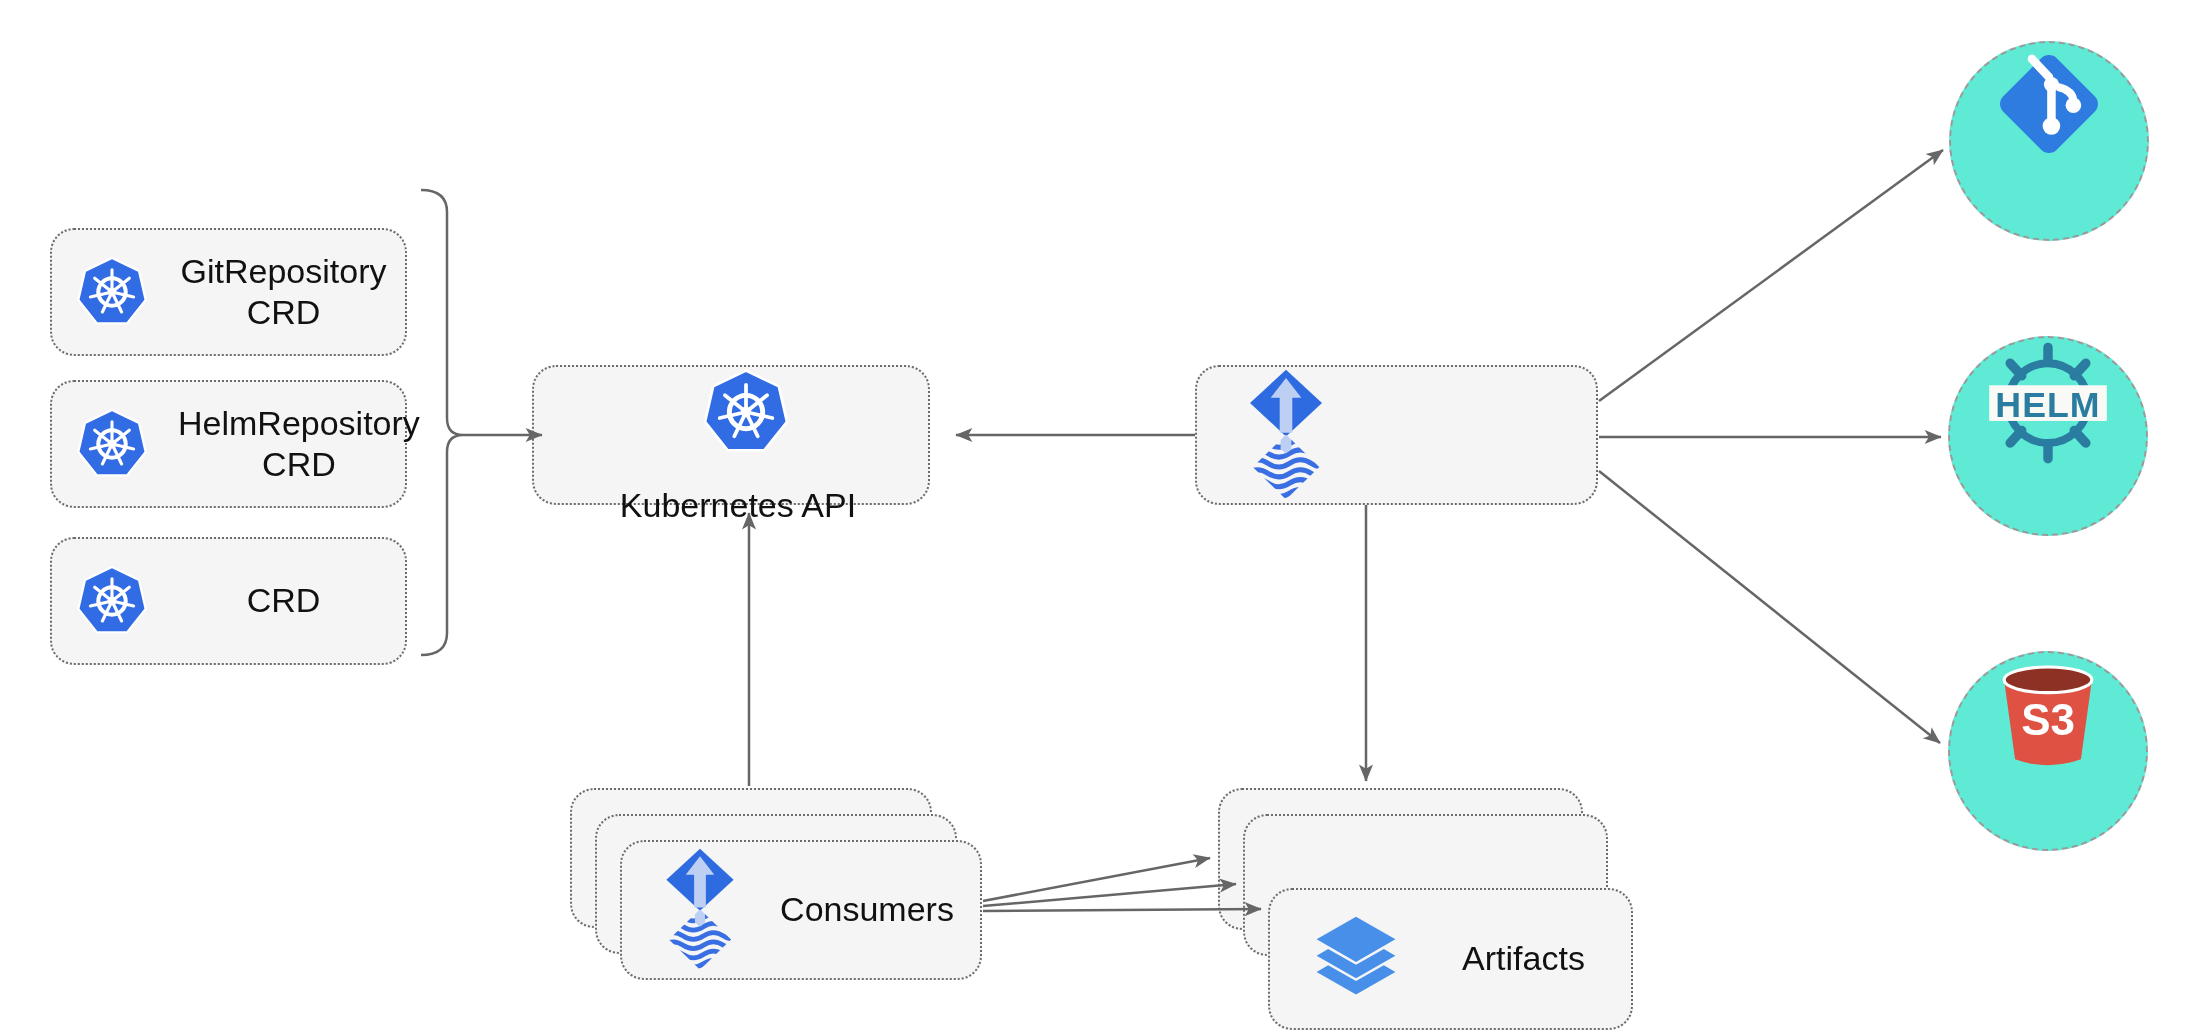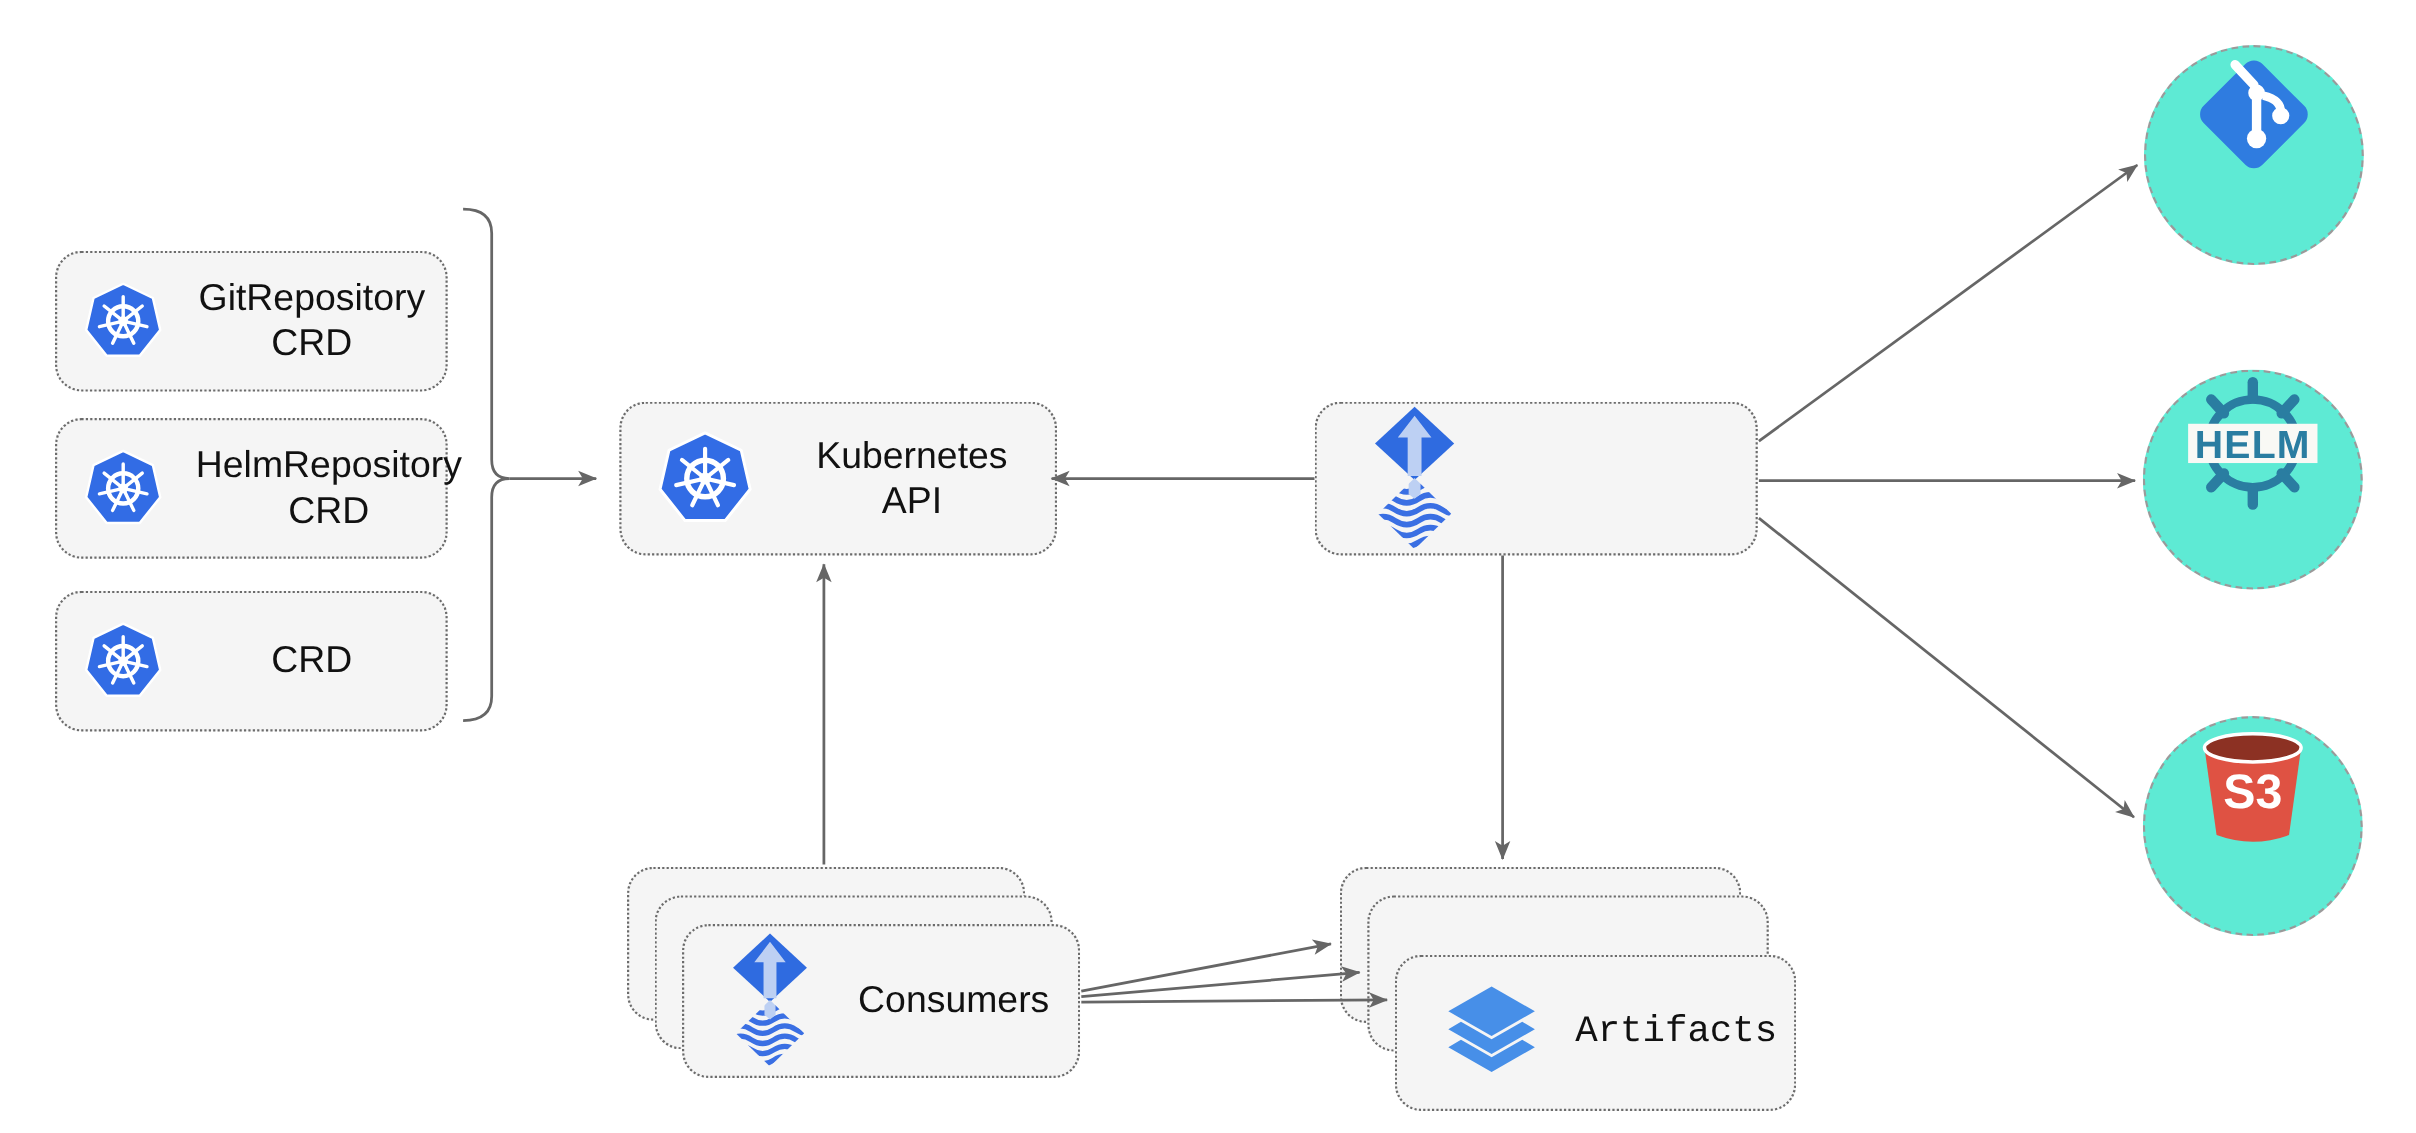--- a/index.html
+++ b/index.html
@@ -105,21 +105,21 @@
 
   <div class="box" style="left:50px;top:537px;width:357px;height:128px;padding-left:22px;">
     <svg class="icon" width="76" height="74" viewBox="0 0 100 100">
         <use href="#sym-k8s"></use>
       </svg>
     <div class="label grow">
       <div>CRD</div>
     </div>
   </div>
 
-  <div class="box" style="left:563px;top:365px;width:398px;height:140px;padding-left:30px;">
+  <div class="box" style="left:532px;top:365px;width:398px;height:140px;padding-left:30px;flex-direction:column;">
     <svg class="icon" width="92" height="90" viewBox="0 0 100 100">
         <use href="#sym-k8s"></use>
       </svg>
     <div class="label grow">Kubernetes API</div>
   </div>
 
   <div class="box" style="left:1195px;top:365px;width:403px;height:140px;padding-left:44px;">
     <svg class="icon" width="90" height="135" viewBox="0 0 100 150">
         <use href="#sym-flux"></use>
       </svg>
@@ -131,21 +131,21 @@
   <div class="stack-box" style="left:595px;top:814px;width:362px;height:140px;"></div>
   <div class="box" style="left:620px;top:840px;width:362px;height:140px;padding-left:36px;">
     <svg class="icon" width="84" height="126" viewBox="0 0 100 150">
         <use href="#sym-flux"></use>
       </svg>
     <div class="label grow">Consumers</div>
   </div>
 
   <div class="stack-box" style="left:1218px;top:788px;width:365px;height:142px;"></div>
   <div class="stack-box" style="left:1243px;top:814px;width:365px;height:142px;"></div>
-  <div class="box" style="left:1268px;top:868px;width:365px;height:142px;padding-left:38px;font-family:Liberation Mono, monospace;">
+  <div class="box" style="left:1268px;top:888px;width:365px;height:142px;padding-left:38px;">
     <svg class="icon" width="96" height="96" viewBox="0 0 100 100">
         <use href="#sym-layers"></use>
       </svg>
     <div class="label grow">Artifacts</div>
   </div>
 
   <div class="circle" style="left:1949px;top:41px;">
     <svg width="122" height="122" viewBox="0 0 100 100">
       <rect x="19" y="19" width="62" height="62" rx="9" transform="rotate(45 50 50)" fill="#2f7ce0"></rect>
       <line x1="36" y1="13" x2="50" y2="28" stroke="#ffffff" stroke-width="7" stroke-linecap="round"></line>

